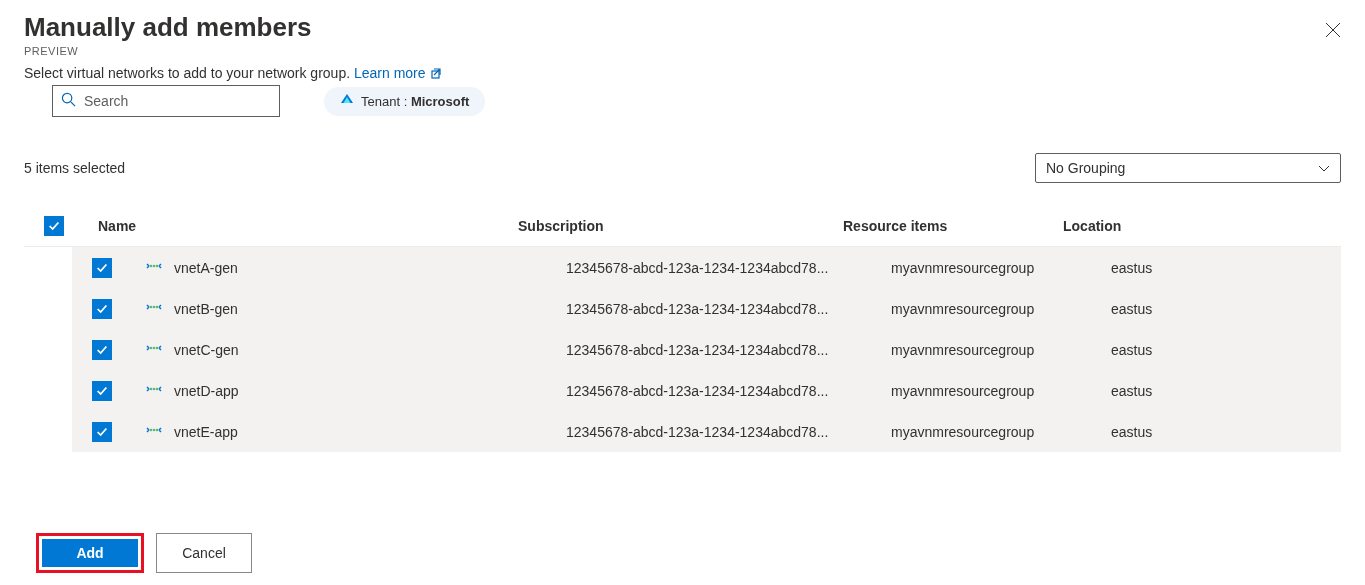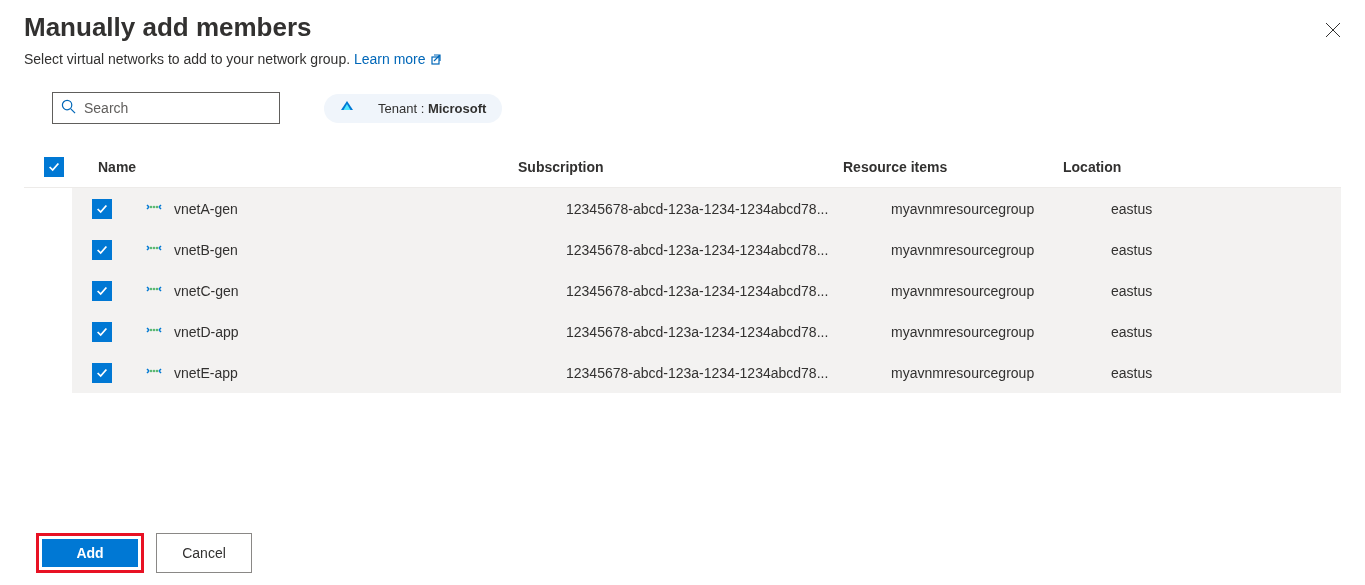--- a/index.html
+++ b/index.html
@@ -53,21 +53,21 @@
     }
     .external-icon {
       display: inline-block;
       margin-left: 2px;
       vertical-align: -1px;
     }
     .search-row {
       display: flex;
       align-items: center;
       gap: 44px;
-      margin-top: 24px;
+      margin-top: 3px;
       padding-left: 28px;
     }
     .search-box {
       display: flex;
       align-items: center;
       border: 1px solid #605e5c;
       width: 228px;
       height: 32px;
       padding: 0 8px;
     }
@@ -84,21 +84,21 @@
     }
     .search-input::placeholder {
       color: #605e5c;
     }
     .tenant-pill {
       display: flex;
       align-items: center;
       background: #f0f5fb;
       border-radius: 16px;
       padding: 6px 16px;
-      gap: 24px;
+      gap: 7px;
       font-size: 13px;
     }
     .tenant-icon {
       color: #0078d4;
     }
     .tenant-label {
       color: #323130;
     }
     .tenant-value {
       font-weight: 600;
@@ -246,20 +246,21 @@
       cursor: pointer;
     }
   </style>
 </head>
 <body>
 
 <div class="panel">
   <div class="header-row">
     <div>
       <div class="title">Manually add members</div>
+      <div class="preview-label">PREVIEW</div>
     </div>
     <div class="close-btn">
       <svg viewBox="0 0 16 16" width="16" height="16">
         <line x1="1" y1="1" x2="15" y2="15" stroke="#323130" stroke-width="1"></line>
         <line x1="15" y1="1" x2="1" y2="15" stroke="#323130" stroke-width="1"></line>
       </svg>
     </div>
   </div>
 
   <div class="description">
@@ -292,20 +293,31 @@
           <polygon points="7,4 10.5,10 3.5,10" fill="#50e6ff"></polygon>
         </svg>
       </span>
       <span>
         <span class="tenant-label">Tenant :</span>
         <span class="tenant-value">Microsoft</span>
       </span>
     </div>
   </div>
 
+  <div class="selection-row">
+    <div class="items-selected">5 items selected</div>
+    <div class="grouping-select">
+      <span>No Grouping</span>
+      <span>
+        <svg width="12" height="8" viewBox="0 0 12 8">
+          <path d="M1 1 L6 6 L11 1" stroke="#323130" stroke-width="1" fill="none"></path>
+        </svg>
+      </span>
+    </div>
+  </div>
 
   <div class="table-container">
     <div class="table-header">
       <div class="col-check">
         <div class="checkbox">
           <svg viewBox="0 0 16 16">
               <path d="M3 8 L6.5 11.5 L13 4" stroke="white" stroke-width="2" fill="none"></path>
             </svg>
         </div>
       </div>

